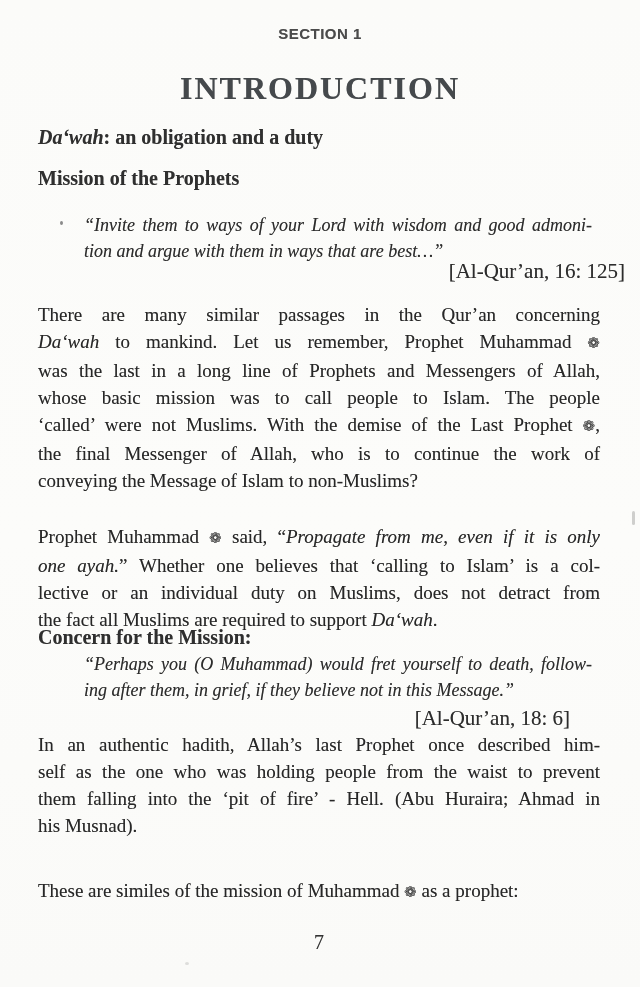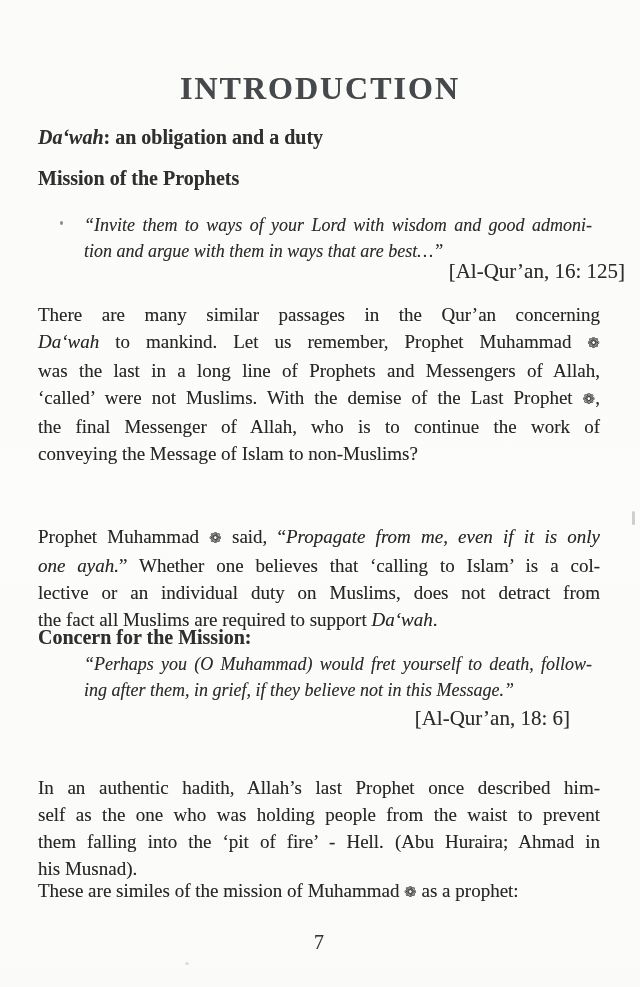--- a/index.html
+++ b/index.html
@@ -48,21 +48,21 @@
   }
   .c1{top:259px;right:15px;}
   .c2{top:706px;right:70px;}
   .para{
     position:absolute;left:38px;width:562px;
     font-size:19px;line-height:27px;
     color:#272727;
   }
   .p1{top:301px;}
   .p2{top:495px;margin-top:28px;}
-  .p3{top:774px;}
+  .p3{top:731px;}
   .p4{top:877px;}
   .line{text-align:justify;text-align-last:justify;text-justify:inter-word;}
   .line.last{text-align-last:left;}
   .i{font-style:italic;}
   .seal{
     font-family:"DejaVu Sans",sans-serif;
     font-style:normal;font-size:15px;color:#3d3d3d;
     letter-spacing:0;
   }
   .folio{
@@ -71,35 +71,37 @@
   }
   .artifact{position:absolute;}
   .dot1{left:60px;top:221px;width:3px;height:4px;background:#8a8a8a;border-radius:50%;}
   .dash1{left:632px;top:511px;width:3px;height:14px;background:#cfcfcd;border-radius:2px;}
   .dot2{left:185px;top:962px;width:4px;height:3px;background:#dddddb;border-radius:50%;}
 </style>
 </head>
 <body>
 
 <div class="page">
+  <div class="section-label">SECTION 1</div>
   <h1 class="title">INTRODUCTION</h1>
 
   <div class="h2 h-dawah"><span class="i">Da‘wah</span><span>: an obligation and a duty</span></div>
   <div class="h2 h-mission">Mission of the Prophets</div>
 
   <div class="quote q1">
       <div class="line"><span>“Invite them to ways of your Lord with wisdom and good admoni-</span></div>
       <div class="line last"><span>tion and argue with them in ways that are best…”</span></div>
     </div>
   <div class="citation c1">[Al-Qur’an, 16: 125]</div>
 
   <div class="para p1">
       <div class="line"><span>There are many similar passages in the Qur’an concerning</span></div>
       <div class="line"><span class="i">Da‘wah</span><span> to mankind. Let us remember, Prophet Muhammad </span><span class="seal">❁</span></div>
       <div class="line"><span>was the last in a long line of Prophets and Messengers of Allah,</span></div>
+      <div class="line"><span>whose basic mission was to call people to Islam. The people</span></div>
       <div class="line"><span>‘called’ were not Muslims. With the demise of the Last Prophet </span><span class="seal">❁</span><span>,</span></div>
       <div class="line"><span>the final Messenger of Allah, who is to continue the work of</span></div>
       <div class="line last"><span>conveying the Message of Islam to non-Muslims?</span></div>
     </div>
   <div class="para p2">
       <div class="line"><span>Prophet Muhammad </span><span class="seal">❁</span><span> said, “</span><span class="i">Propagate from me, even if it is only</span></div>
       <div class="line"><span class="i">one ayah.</span><span>” Whether one believes that ‘calling to Islam’ is a col-</span></div>
       <div class="line"><span>lective or an individual duty on Muslims, does not detract from</span></div>
       <div class="line last"><span>the fact all Muslims are required to support </span><span class="i">Da‘wah</span><span>.</span></div>
     </div>

